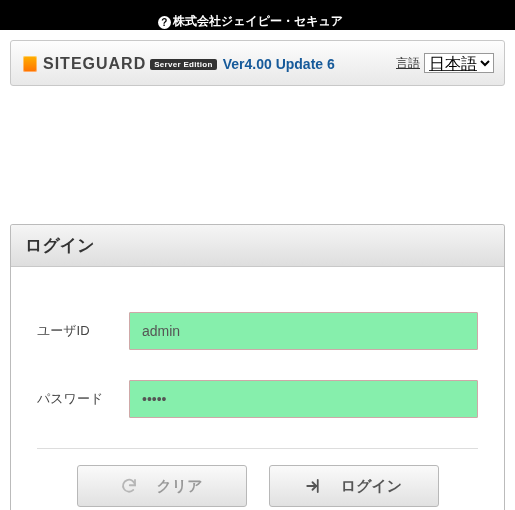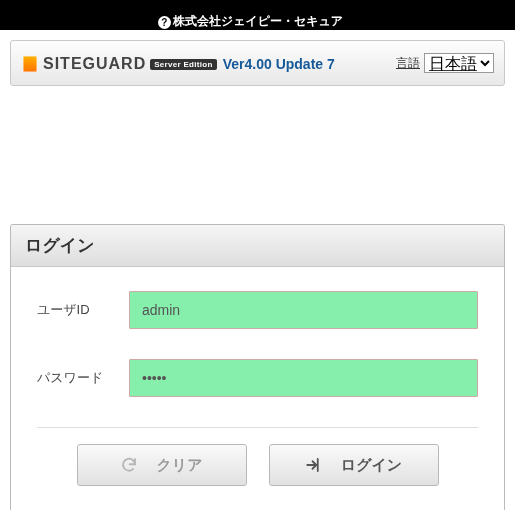--- a/index.html
+++ b/index.html
@@ -11,21 +11,21 @@
   .logo-icon{width:14px;height:16px;background:linear-gradient(#ffb000,#ff7200);border-radius:2px;margin-right:6px;box-shadow:inset 0 0 0 1px rgba(255,255,255,.4);}
   .logo-text{font-weight:bold;font-size:16px;letter-spacing:1px;color:#444;}
   .logo-text .gu{color:#444;}
   .badge{display:inline-block;background:#333;color:#fff;font-size:8px;padding:1px 4px;border-radius:2px;margin-left:4px;vertical-align:2px;letter-spacing:0.3px;}
   .ver{font-weight:bold;color:#165a9a;font-size:14px;margin-left:6px;}
   .lang{position:absolute;right:10px;top:12px;font-size:12px;display:flex;align-items:center;gap:4px;text-decoration:underline;}
   .lang select{font-size:16px;border:1px solid #999;background:#fff;height:20px;}
   .login-panel{position:absolute;left:10px;right:10px;top:224px;bottom:0;border:1px solid #bbb;border-bottom:none;background:#fff;border-radius:3px 3px 0 0;overflow:hidden;}
   .panel-title{background:linear-gradient(#f5f5f5,#dedede);border-bottom:1px solid #c8c8c8;padding:9px 14px;font-size:17px;font-weight:bold;color:#333;}
   .form{padding:24px 26px 0 26px;}
-  .row{display:flex;align-items:center;margin-bottom:30px;}
+  .row{display:flex;align-items:center;margin-bottom:30px;margin-top:21px;}
   .lbl{width:92px;font-size:13px;color:#444;}
   .fld{flex:1;}
   .fld input{width:100%;box-sizing:border-box;height:38px;padding:0 12px;font-size:14px;border:1px solid #cfa8a8;background:#86efac;color:#555;border-radius:1px;}
   .actions{border-top:1px solid #ddd;margin-top:6px;padding-top:16px;display:flex;gap:22px;justify-content:center;}
   .btn{width:170px;height:42px;background:linear-gradient(#fafafa,#e1e1e1);border:1px solid #b8b8b8;border-radius:3px;display:flex;align-items:center;justify-content:center;gap:18px;font-size:15px;font-weight:bold;color:#555;cursor:pointer;}
   .btn-clear{color:#999;}
   .btn .icon{width:18px;height:18px;display:flex;align-items:center;justify-content:center;}
   .btn .icon svg{width:18px;height:18px;}
 </style>
 </head>
@@ -35,21 +35,21 @@
   <a href="#">
     <span class="q">?</span><span>株式会社ジェイピー・セキュア</span>
   </a>
 </div>
 
 <div class="header-card">
   <div class="logo-icon"></div>
   <span class="logo-text">
     <span class="gu">SITEGUARD</span><span class="badge">Server Edition</span>
   </span>
-  <span class="ver">Ver4.00 Update 7</span>
+  <span class="ver">Ver4.00 Update 6</span>
   <div class="lang">
     <span>言語</span>
     <select>
       <option>日本語</option>
     </select>
   </div>
 </div>
 
 <div class="login-panel">
   <div class="panel-title">ログイン</div>

